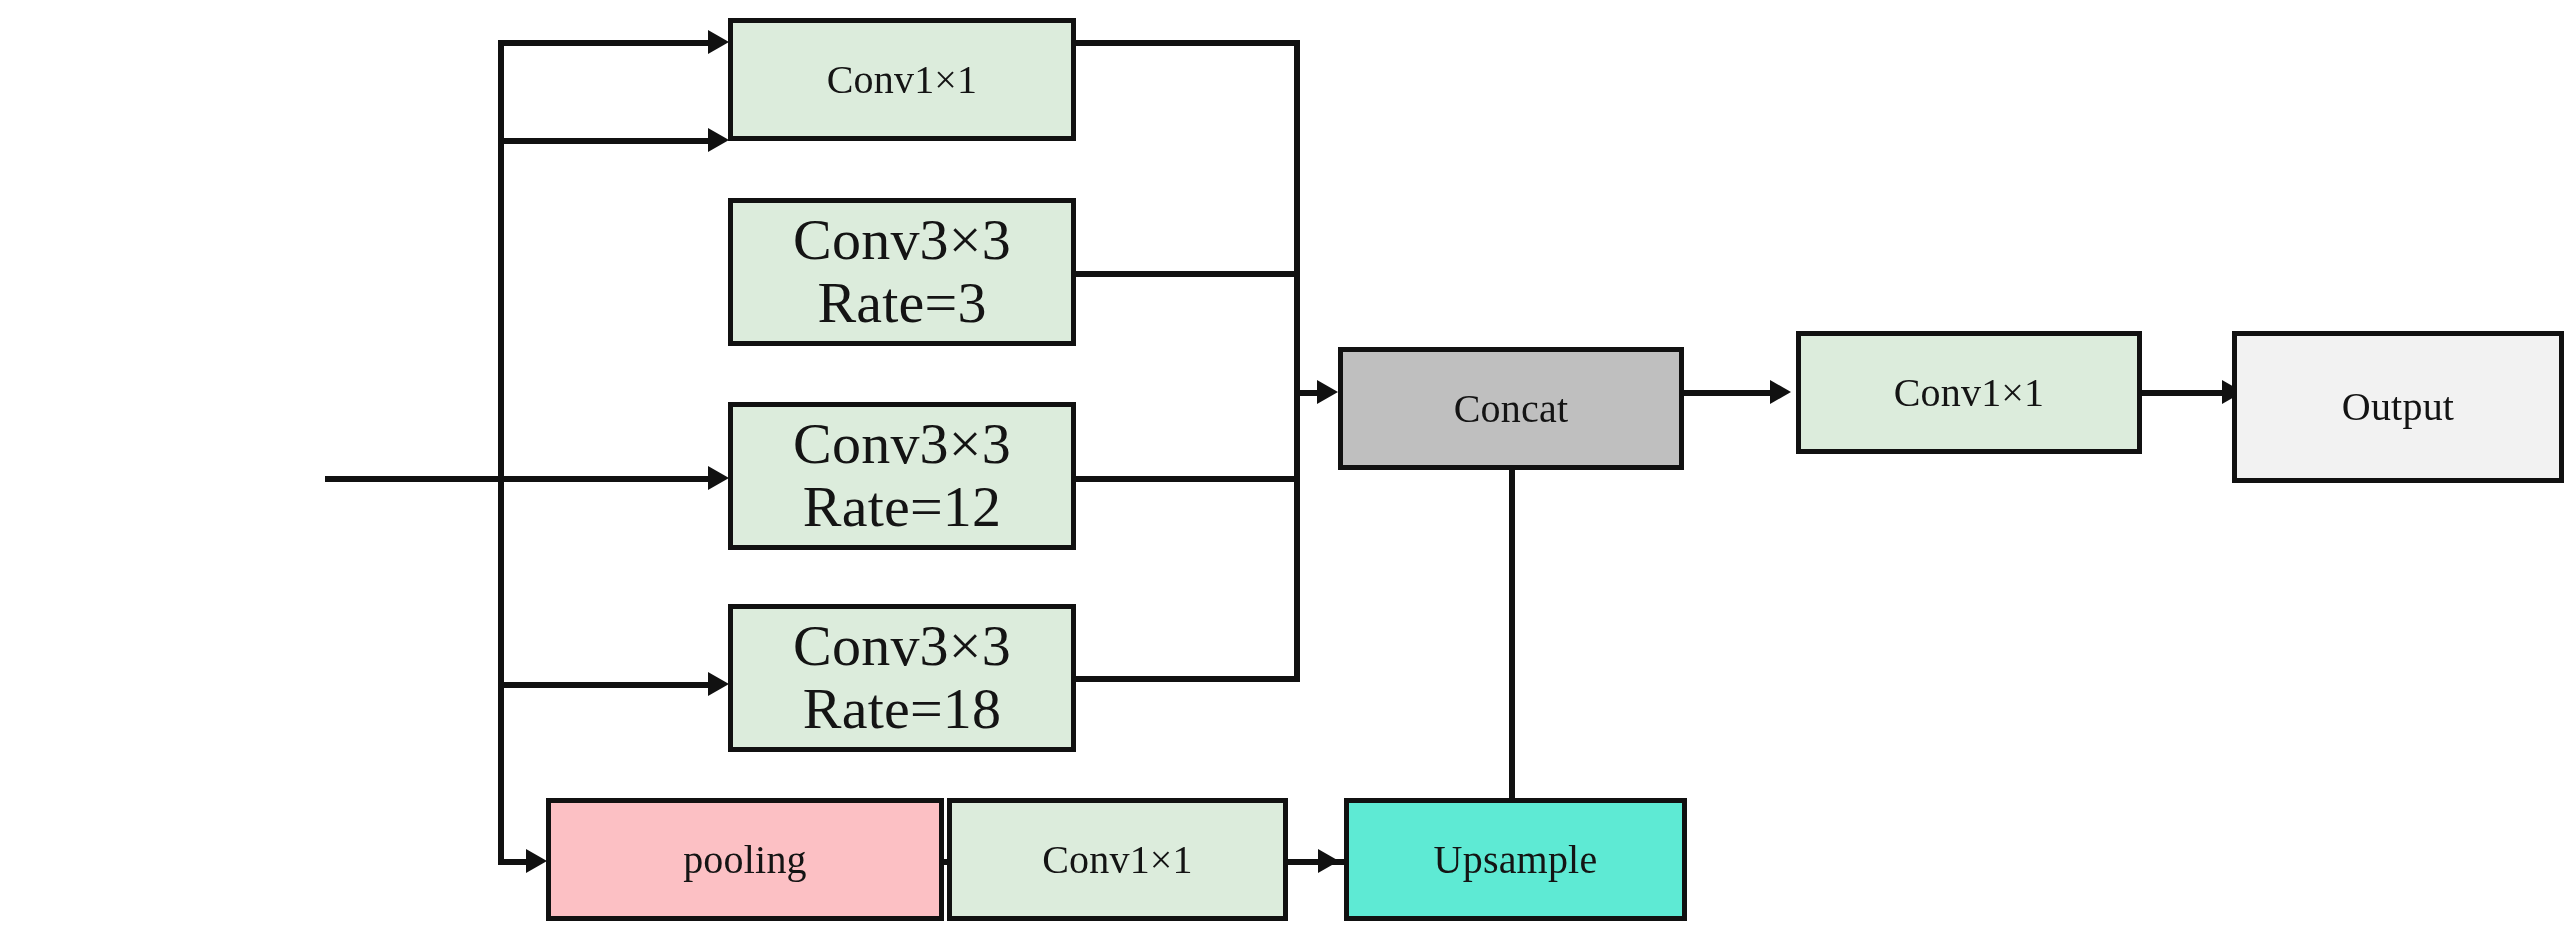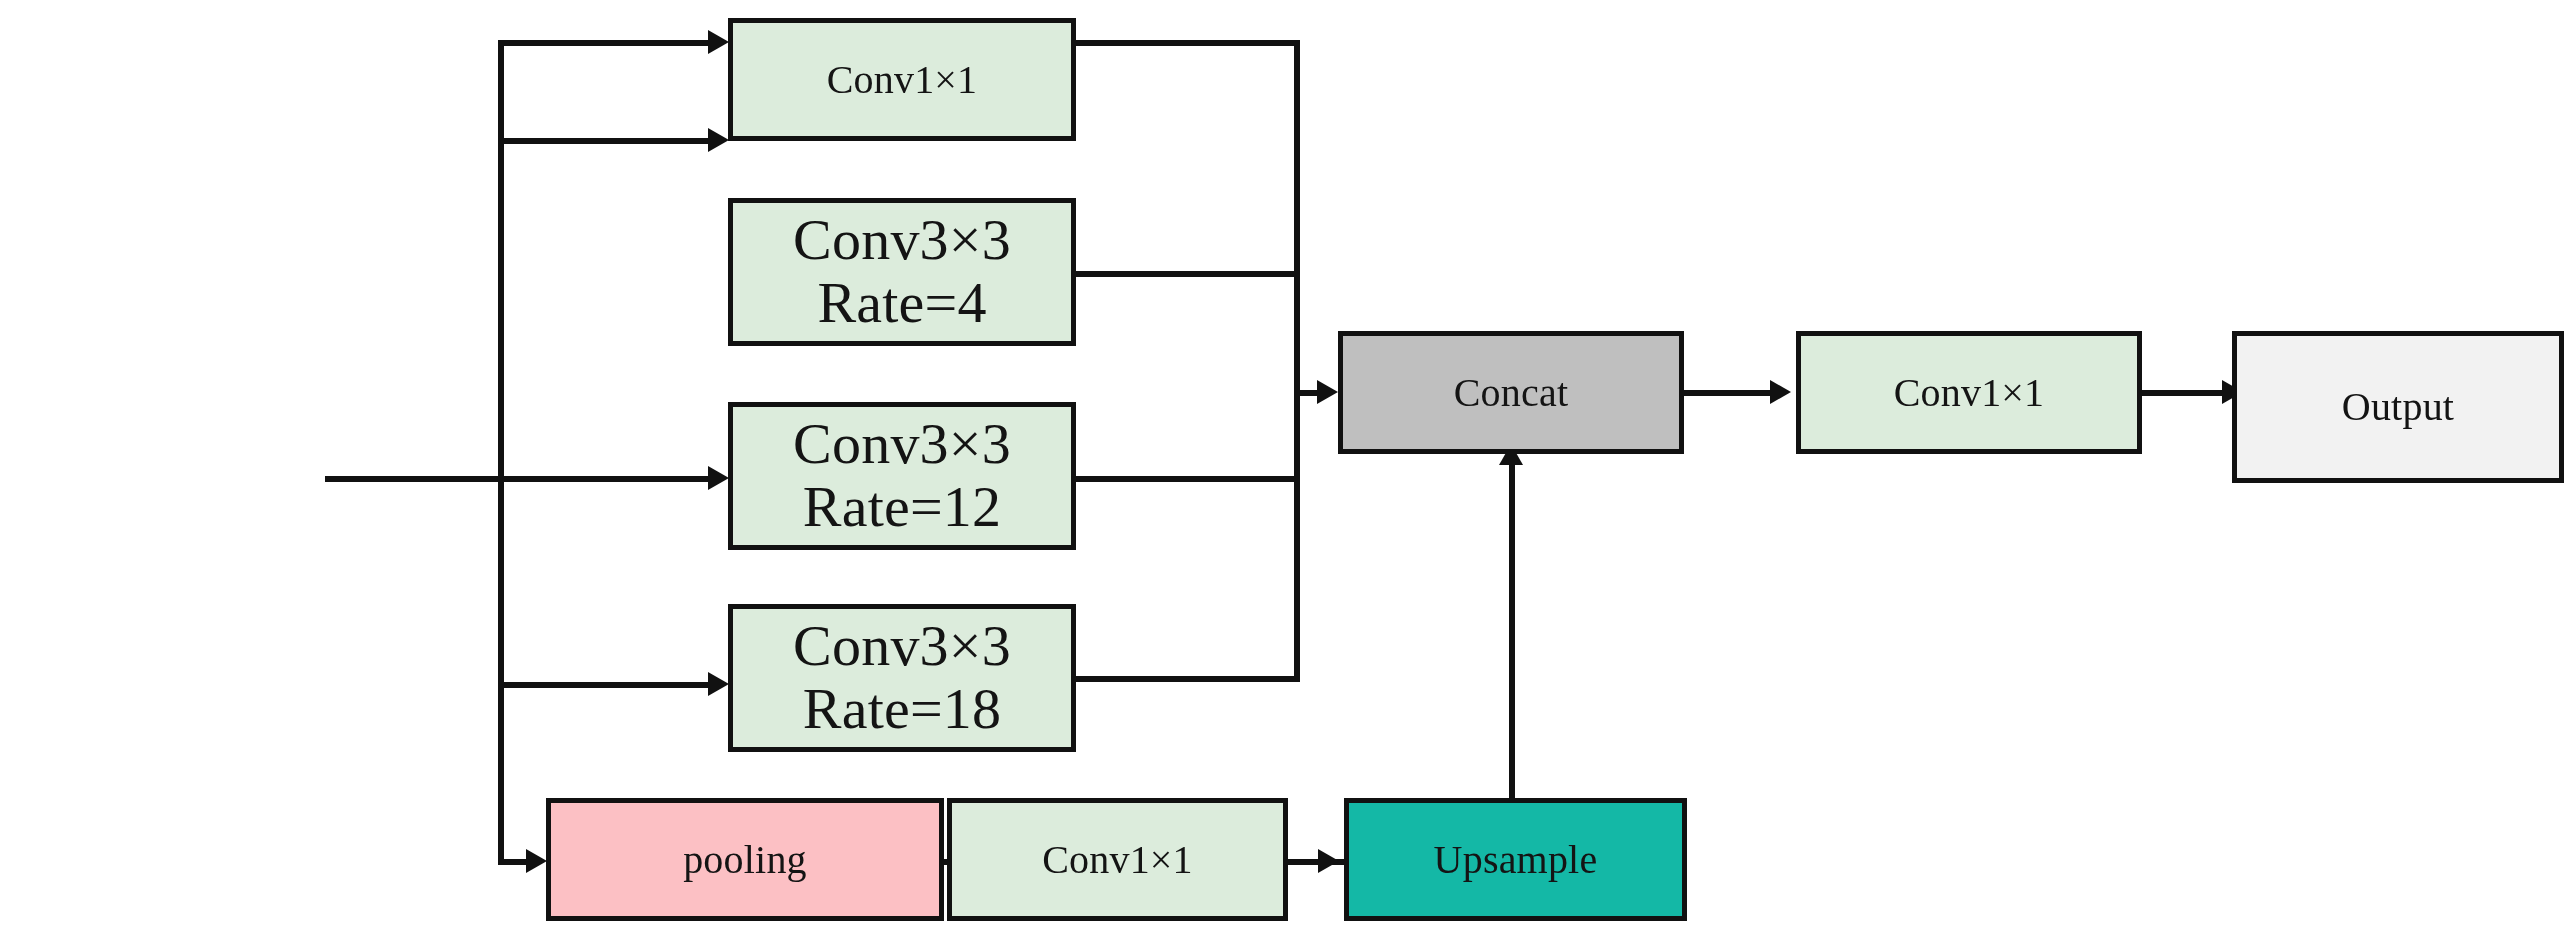--- a/index.html
+++ b/index.html
@@ -29,22 +29,22 @@
     line-height:1.08;
     letter-spacing:0.2px;
     white-space:pre;
   }
   .node .ln{display:block;}
   .node.one-line{font-size:40px;}
   .node.two-line{font-size:58px;}
 
   .fill-green{background:#dcecdc;}
   .fill-pink{background:#fcc0c4;}
-  .fill-gray{background:#bfbfbf;}
-  .fill-lav{background:#14b8a6;}
+  .fill-gray{background:#bfbfbf;margin-top:16px;}
+  .fill-lav{background:#5eead4;}
   .fill-light{background:#f2f2f2;}
 
   
   .hline,.vline{
     position:absolute;
     background:#111111;
   }
   .hline{height:5.8px;}
   .vline{width:5.8px;}
 
@@ -113,21 +113,21 @@
   <div class="hline" style="left:2140px; top:390px; width:93px;"></div>
   <div class="arrow-r" style="left:2222px; top:380px;"></div>
 
 
   <div class="node one-line fill-green" style="left:728px; top:18.3px; width:348px; height:123px;">
     <span class="ln">Conv1×1</span>
   </div>
 
   <div class="node two-line fill-green" style="left:728px; top:198px; width:348px; height:148px;">
     <span class="ln">Conv3×3</span>
-    <span class="ln">Rate=4</span>
+    <span class="ln">Rate=3</span>
   </div>
 
   <div class="node two-line fill-green" style="left:728px; top:402px; width:348px; height:148px;">
     <span class="ln">Conv3×3</span>
     <span class="ln">Rate=12</span>
   </div>
 
   <div class="node two-line fill-green" style="left:728px; top:604px; width:348px; height:148px;">
     <span class="ln">Conv3×3</span>
     <span class="ln">Rate=18</span>

